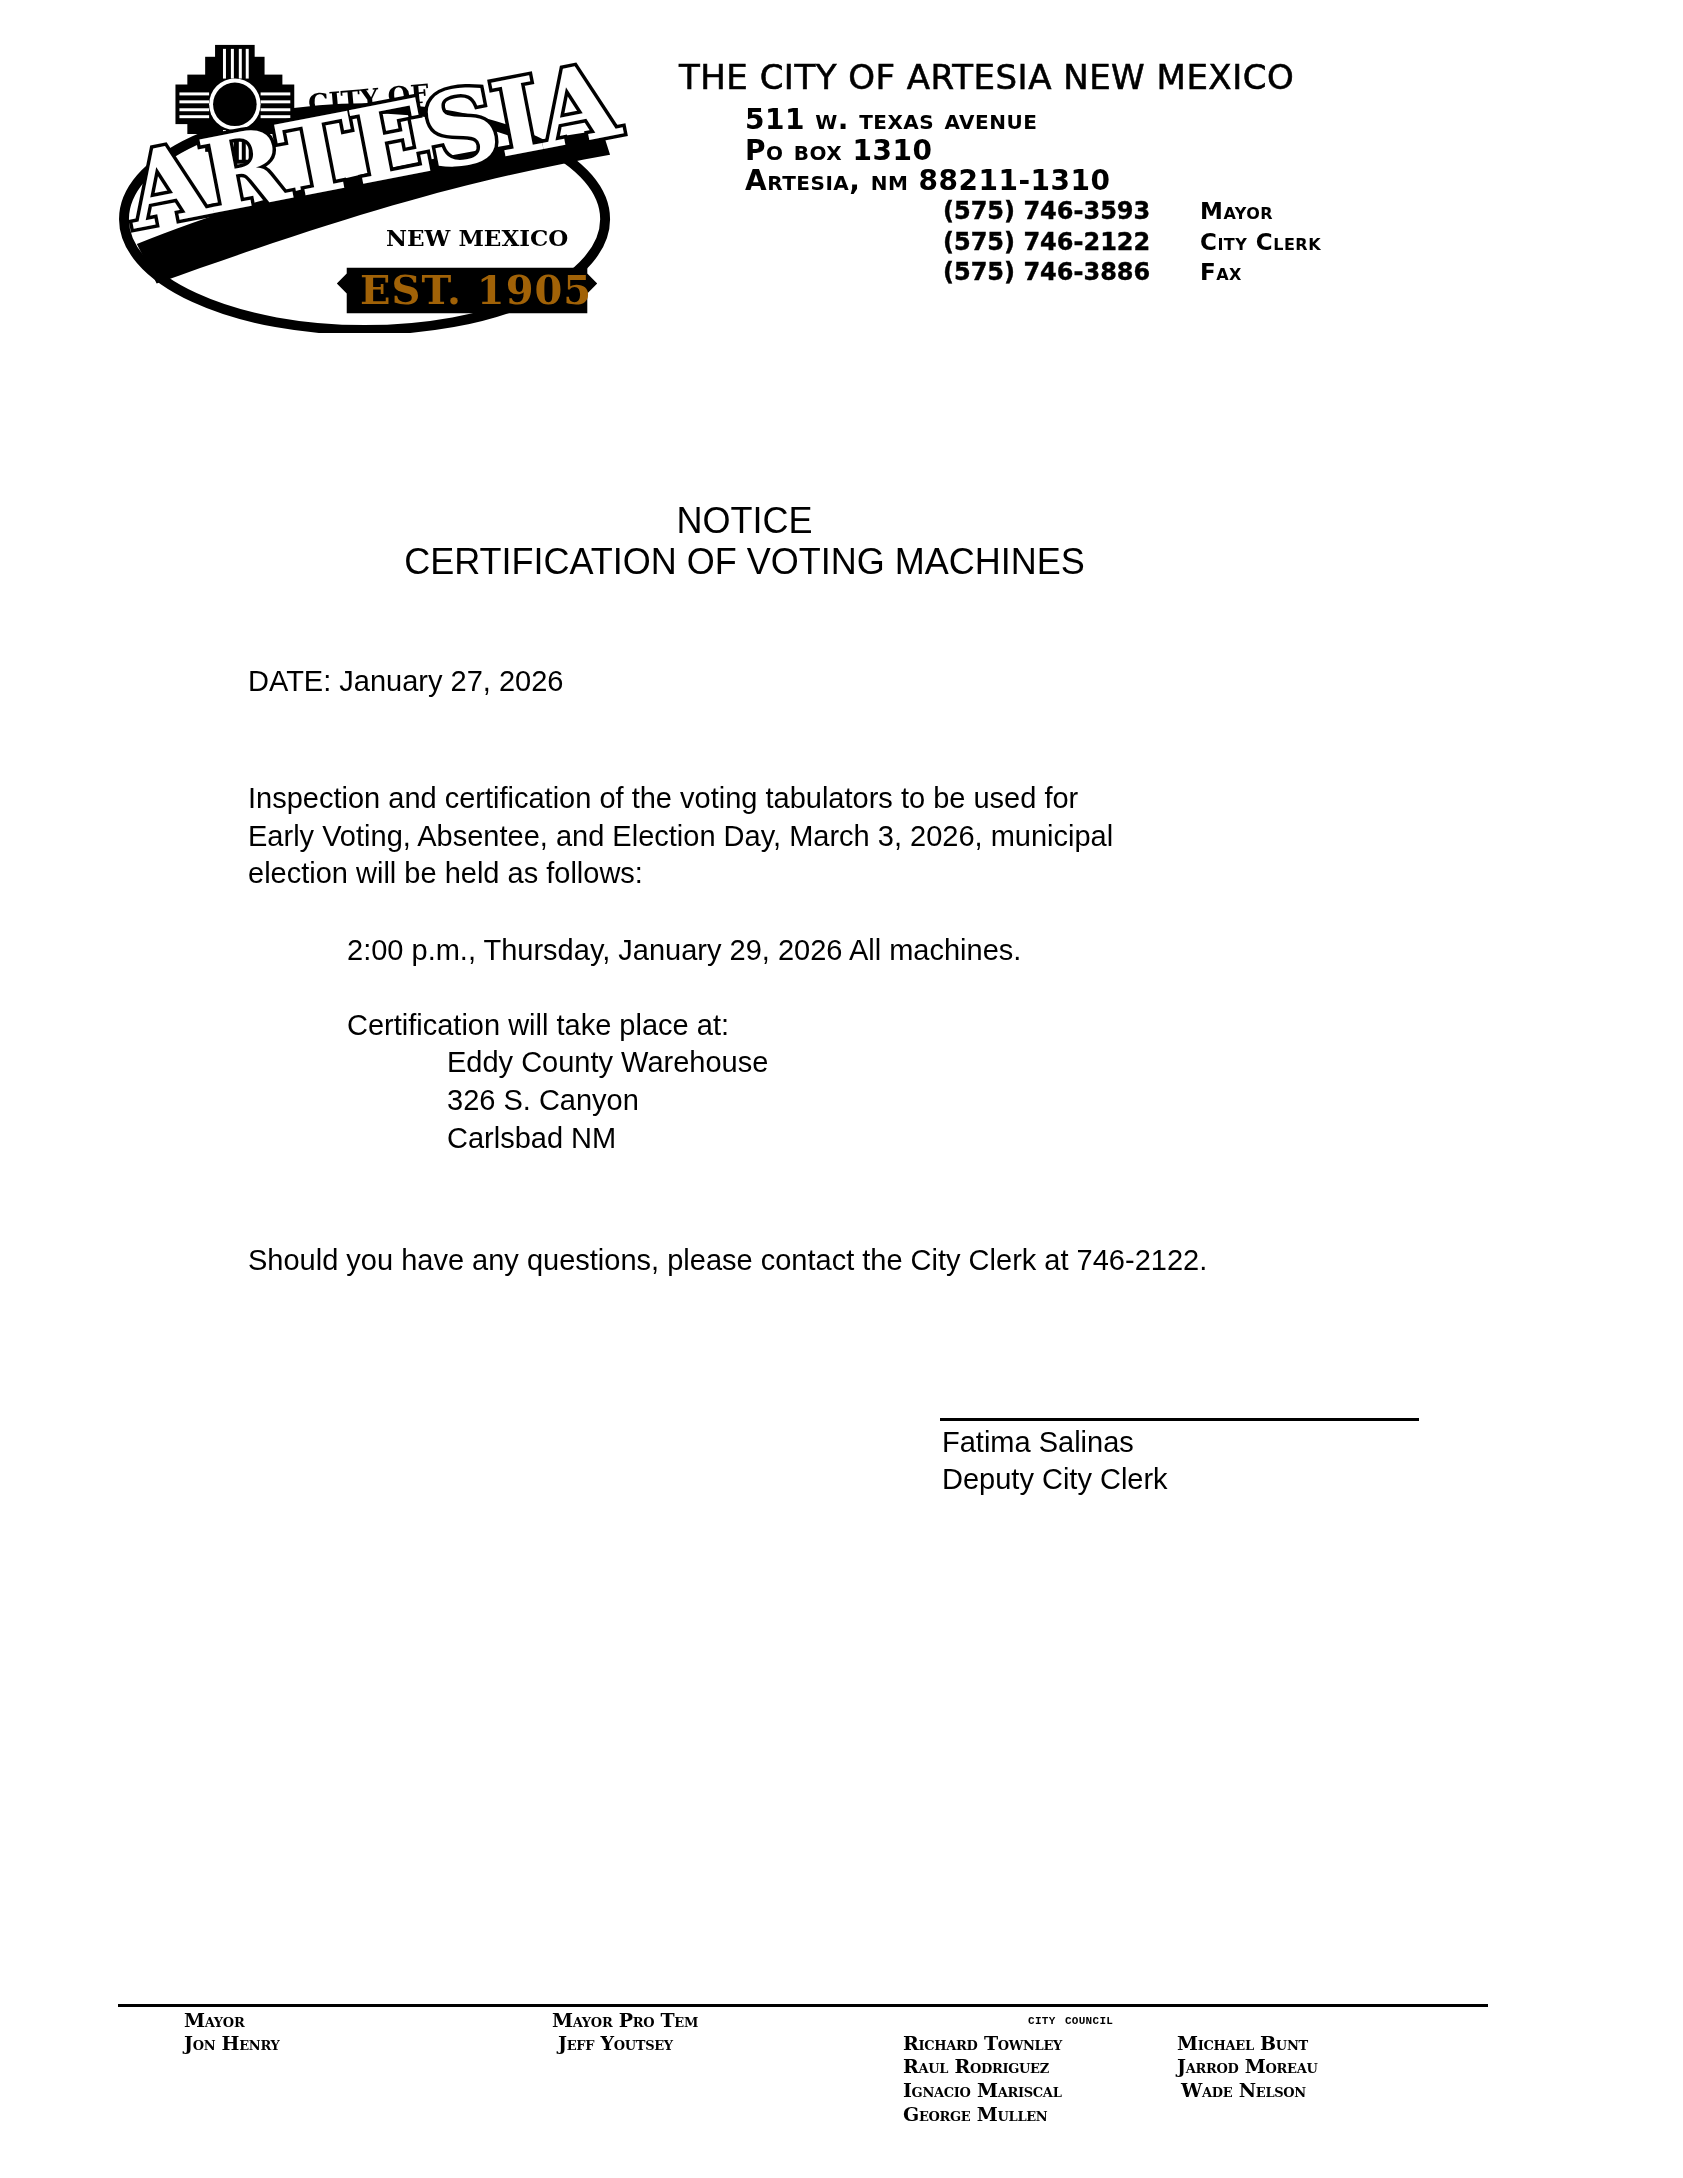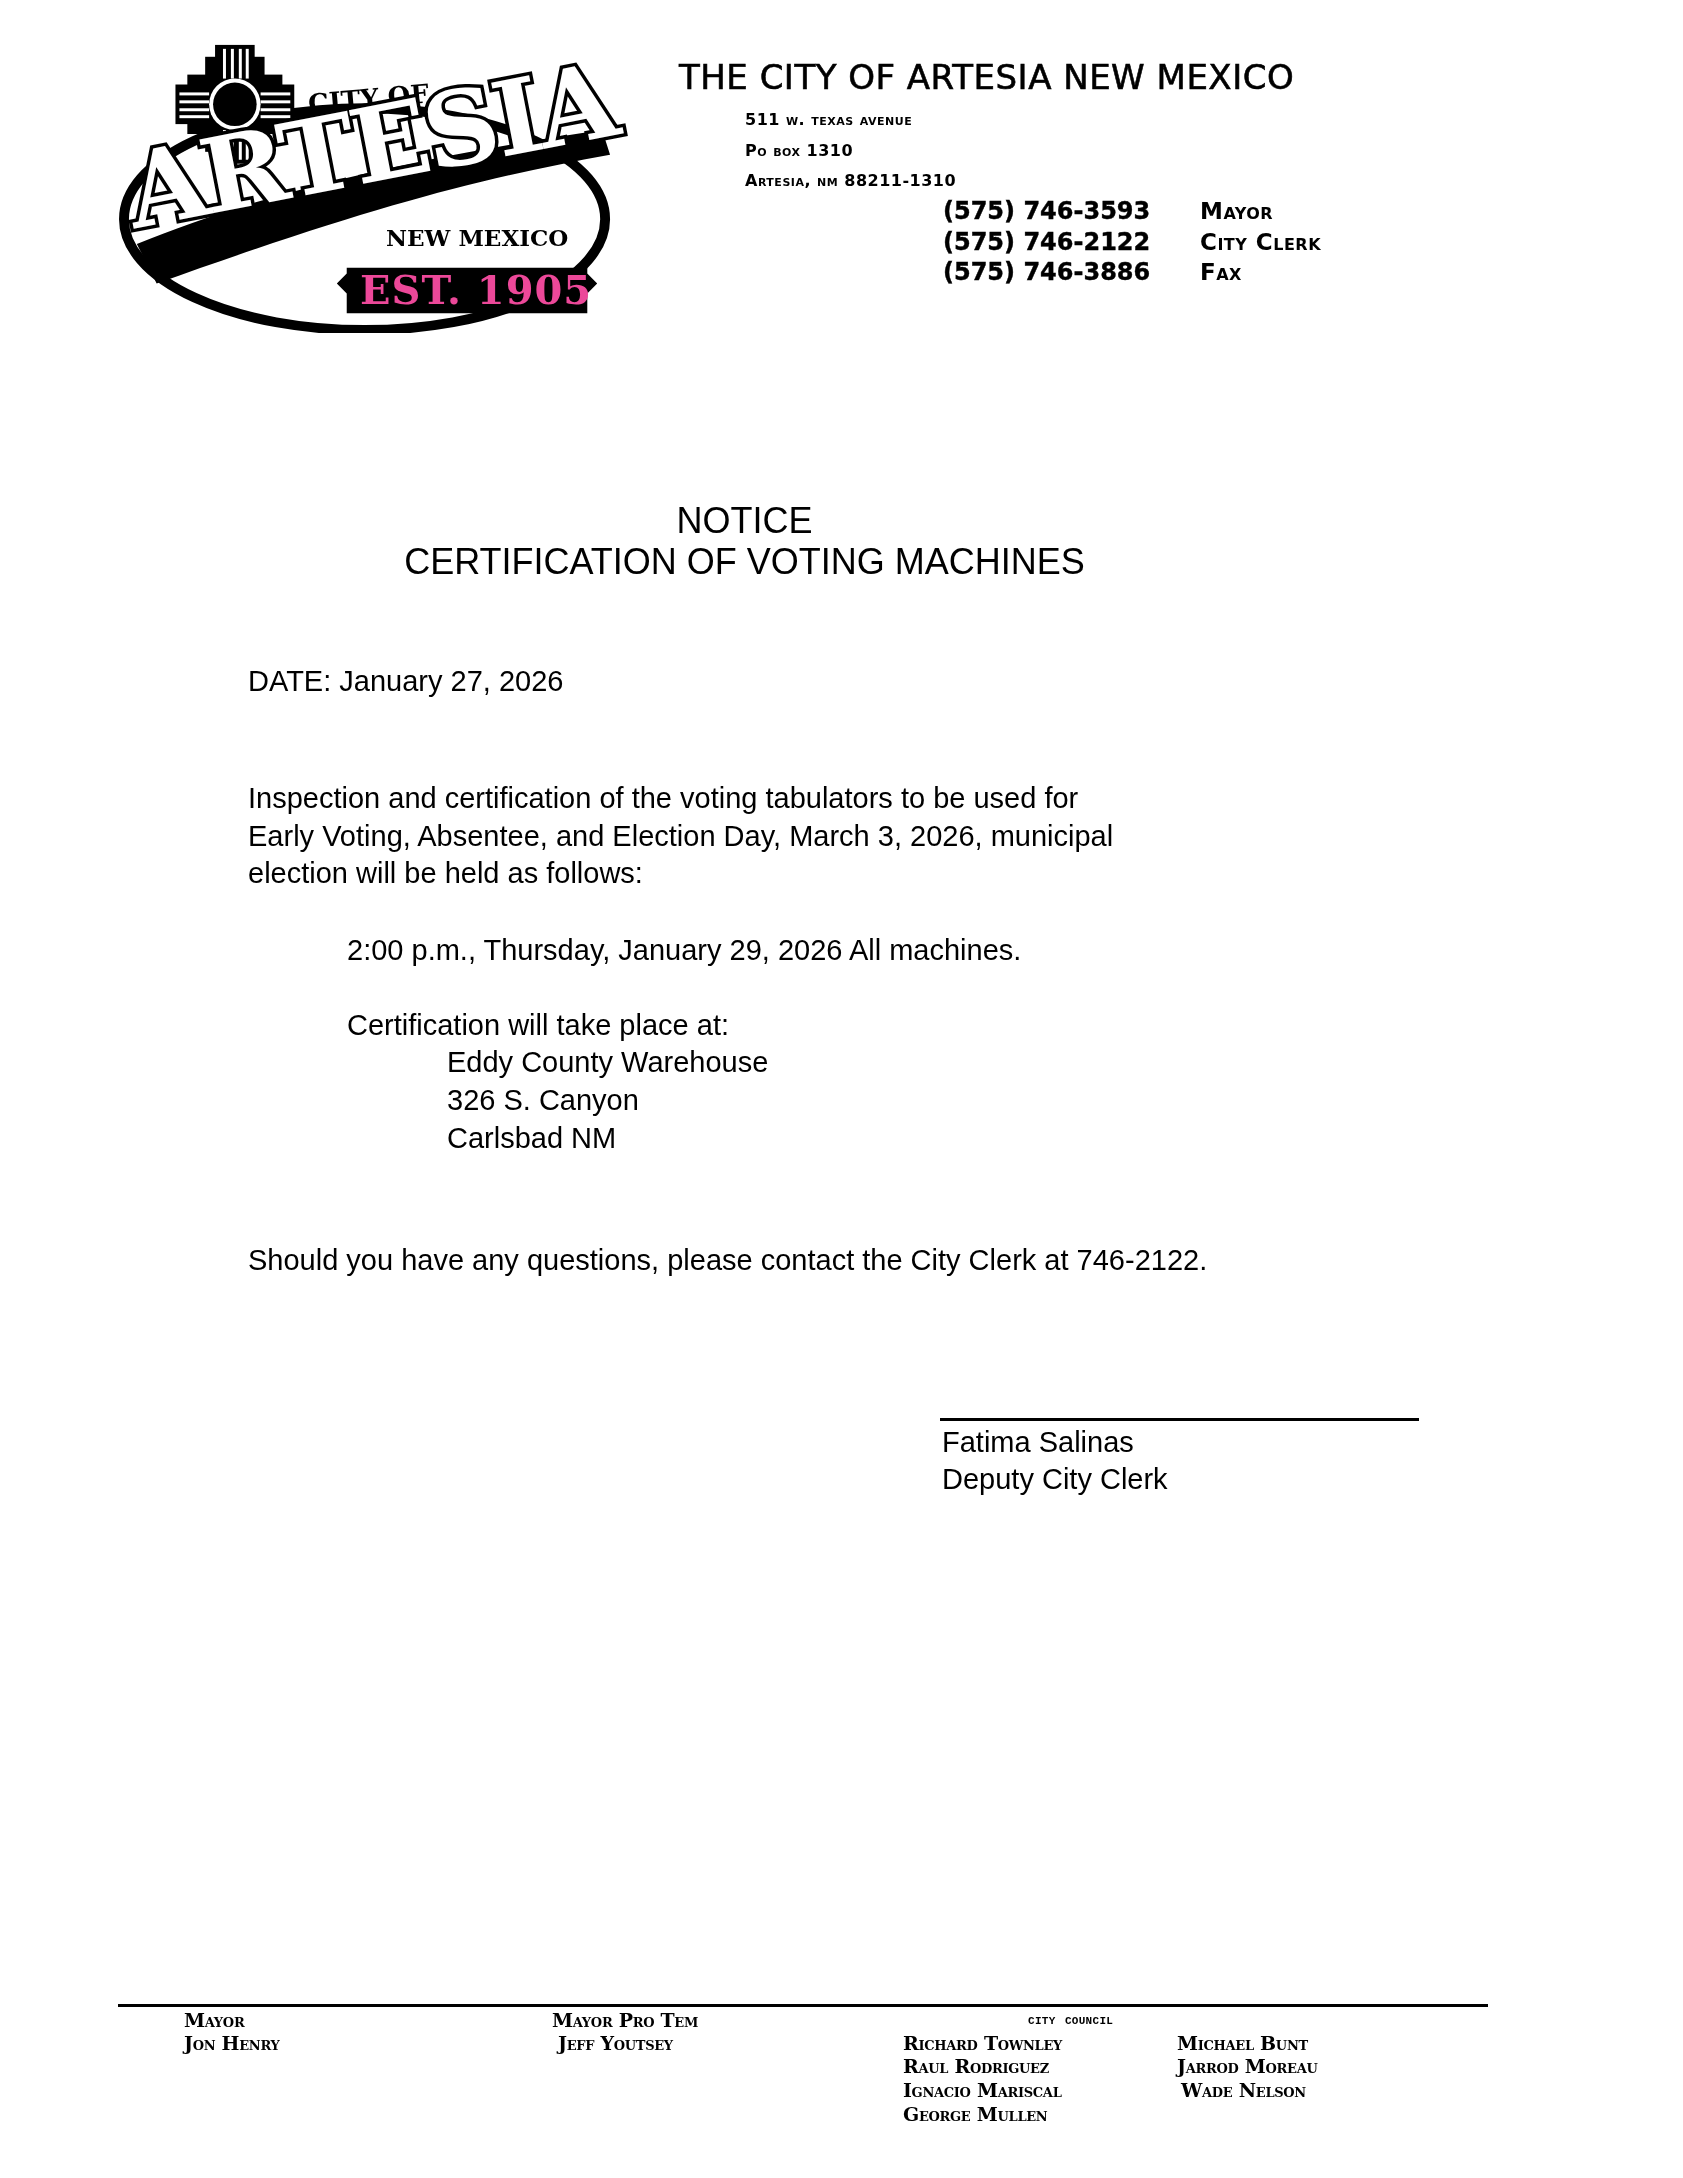--- a/index.html
+++ b/index.html
@@ -4,21 +4,21 @@
 <style>
   html, body { margin: 0; padding: 0; background: #ffffff; }
   body { width: 1683px; height: 2178px; position: relative; overflow: hidden; color: #000000; }
   .abs { position: absolute; white-space: nowrap; }
 
   
   #logo { position: absolute; left: 117px; top: 36px; width: 505px; height: 297px; }
 
   
   .lh-title { left: 679px; top: 57px; font-family: "DejaVu Sans", sans-serif; font-size: 34px; letter-spacing: 0.5px; font-weight: normal; -webkit-text-stroke: 0.6px #000; }
-  .lh-addr { left: 745px; font-family: "DejaVu Sans", sans-serif; font-weight: bold; font-size: 16px; font-variant: small-caps; letter-spacing: 0.5px; line-height: 31px; }
+  .lh-addr { left: 745px; font-family: "DejaVu Sans", sans-serif; font-weight: bold; font-size: 28px; font-variant: small-caps; letter-spacing: 0.5px; line-height: 31px; }
   .lh-phone { left: 943px; font-family: "DejaVu Sans", sans-serif; font-size: 24px; line-height: 31px; font-weight: bold; -webkit-text-stroke: 0.4px #000; }
   .lh-phone-label { left: 1200px; font-family: "DejaVu Sans", sans-serif; font-weight: bold; font-size: 23px; font-variant: small-caps; letter-spacing: 0.5px; line-height: 31px; }
 
   
   .title { left: 0; width: 1489px; text-align: center; font-family: "Liberation Sans", sans-serif; font-size: 36px; line-height: 40px; }
 
   
   .body-text { font-family: "Liberation Sans", sans-serif; font-size: 29px; line-height: 38px; }
 
   
@@ -66,21 +66,21 @@
         <rect x="-12" y="26" width="3" height="30"></rect>
         <rect x="-4" y="26" width="3" height="30"></rect>
         <rect x="4" y="26" width="3" height="30"></rect>
         <rect x="11" y="26" width="3" height="30"></rect>
       </g>
     </g>
   </svg>
   <span class="abs" style="left:190px; top:53px; font-family:'DejaVu Serif',serif; font-weight:bold; font-size:26px; transform:rotate(-5deg); transform-origin:left top;">CITY OF</span>
   <span class="abs" style="left:22px; top:95px; font-family:'DejaVu Serif',serif; font-weight:bold; font-size:103px; color:#fff; -webkit-text-stroke:7px #000; paint-order:stroke fill; letter-spacing:-4px; transform:rotate(-11deg); transform-origin:left bottom;">ARTESIA</span>
   <span class="abs" style="left:269px; top:188px; font-family:'DejaVu Serif',serif; font-weight:bold; font-size:23px;">NEW MEXICO</span>
-  <span class="abs" style="left:243px; top:230px; font-family:'DejaVu Serif',serif; font-weight:bold; font-size:40px; color:#ec4899; letter-spacing:1px;">EST. 1905</span>
+  <span class="abs" style="left:243px; top:230px; font-family:'DejaVu Serif',serif; font-weight:bold; font-size:40px; color:#a16207; letter-spacing:1px;">EST. 1905</span>
 </div>
 
 <div>
   <div class="abs lh-title">THE CITY OF ARTESIA NEW MEXICO</div>
   <div class="abs lh-addr" style="top:104px;">511 w. texas avenue</div>
   <div class="abs lh-addr" style="top:135px;">Po box 1310</div>
   <div class="abs lh-addr" style="top:165px;">Artesia, nm 88211-1310</div>
 
   <div class="abs lh-phone" style="top:196px;">(575) 746-3593</div>
   <div class="abs lh-phone-label" style="top:196px;">Mayor</div>

